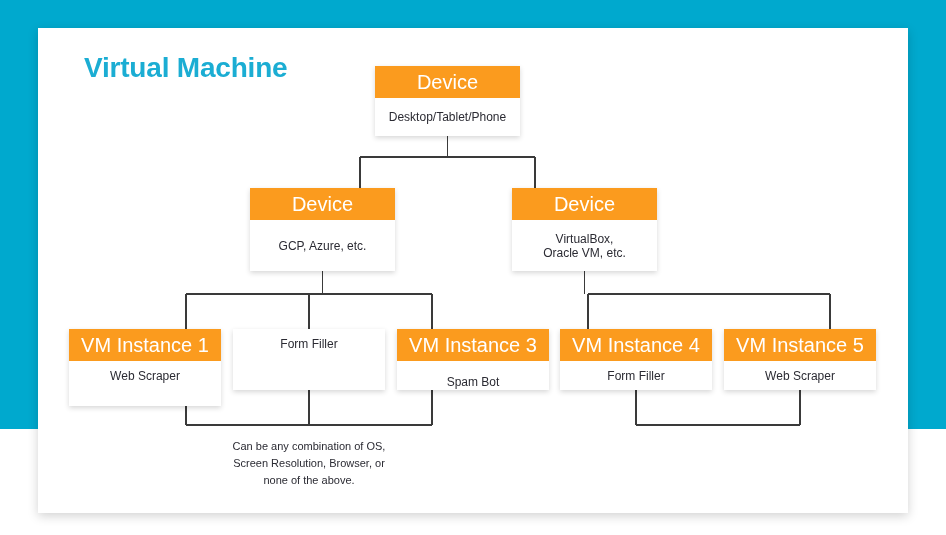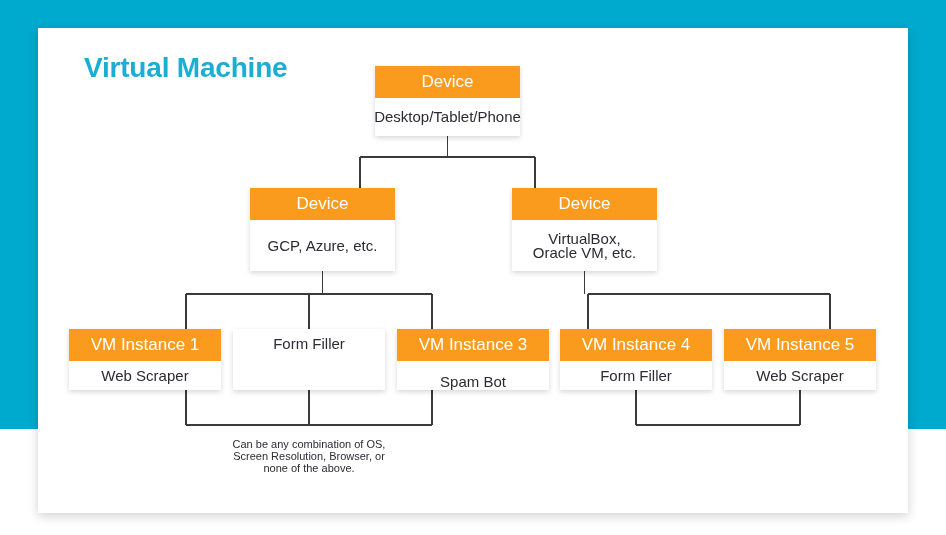--- a/index.html
+++ b/index.html
@@ -37,42 +37,42 @@
   
   .node{
     position:absolute;
     background:#ffffff;
     box-shadow:0 2px 5px rgba(0,0,0,0.16);
     box-sizing:border-box;
   }
   .node .hdr{
     background:#fb9b1e;
     color:#ffffff;
-    font-size:17px;
+    font-size:20px;
     text-align:center;
     line-height:32px;
     height:32px;
     white-space:nowrap;
     overflow:hidden;
   }
   .node .bdy{
     color:#2b2b33;
-    font-size:15px;
+    font-size:12px;
     text-align:center;
     display:flex;align-items:center;justify-content:center;
     white-space:pre-line;
     line-height:14px;
     padding:3px 6px;
     box-sizing:border-box;
   }
   .caption{
     position:absolute;
     color:#2b2b33;
     font-size:11px;
-    line-height:12px;
+    line-height:17px;
     text-align:center;
     white-space:pre-line;
   }
 </style>
 </head>
 <body>
 
 <div id="frame"></div>
 
 <div id="card">
@@ -119,21 +119,21 @@
       <div class="hdr">Device</div>
       <div class="bdy" style="height:51px;">GCP, Azure, etc.</div>
     </div>
 
     <div class="node" style="left:474px;top:160px;width:145px;height:83px;">
       <div class="hdr">Device</div>
       <div class="bdy" style="height:51px;">VirtualBox,
 Oracle VM, etc.</div>
     </div>
 
-    <div class="node" style="left:31px;top:301px;width:152px;height:61px;">
+    <div class="node" style="left:31px;top:301px;width:152px;height:77px;">
       <div class="hdr">VM Instance 1</div>
       <div class="bdy" style="height:29px;">Web Scraper</div>
     </div>
 
     <div class="node" style="left:195px;top:301px;width:152px;height:61px;">
       <div class="bdy" style="height:29px;">Form Filler</div>
     </div>
 
     <div class="node" style="left:359px;top:301px;width:152px;height:61px;">
       <div class="hdr">VM Instance 3</div>

